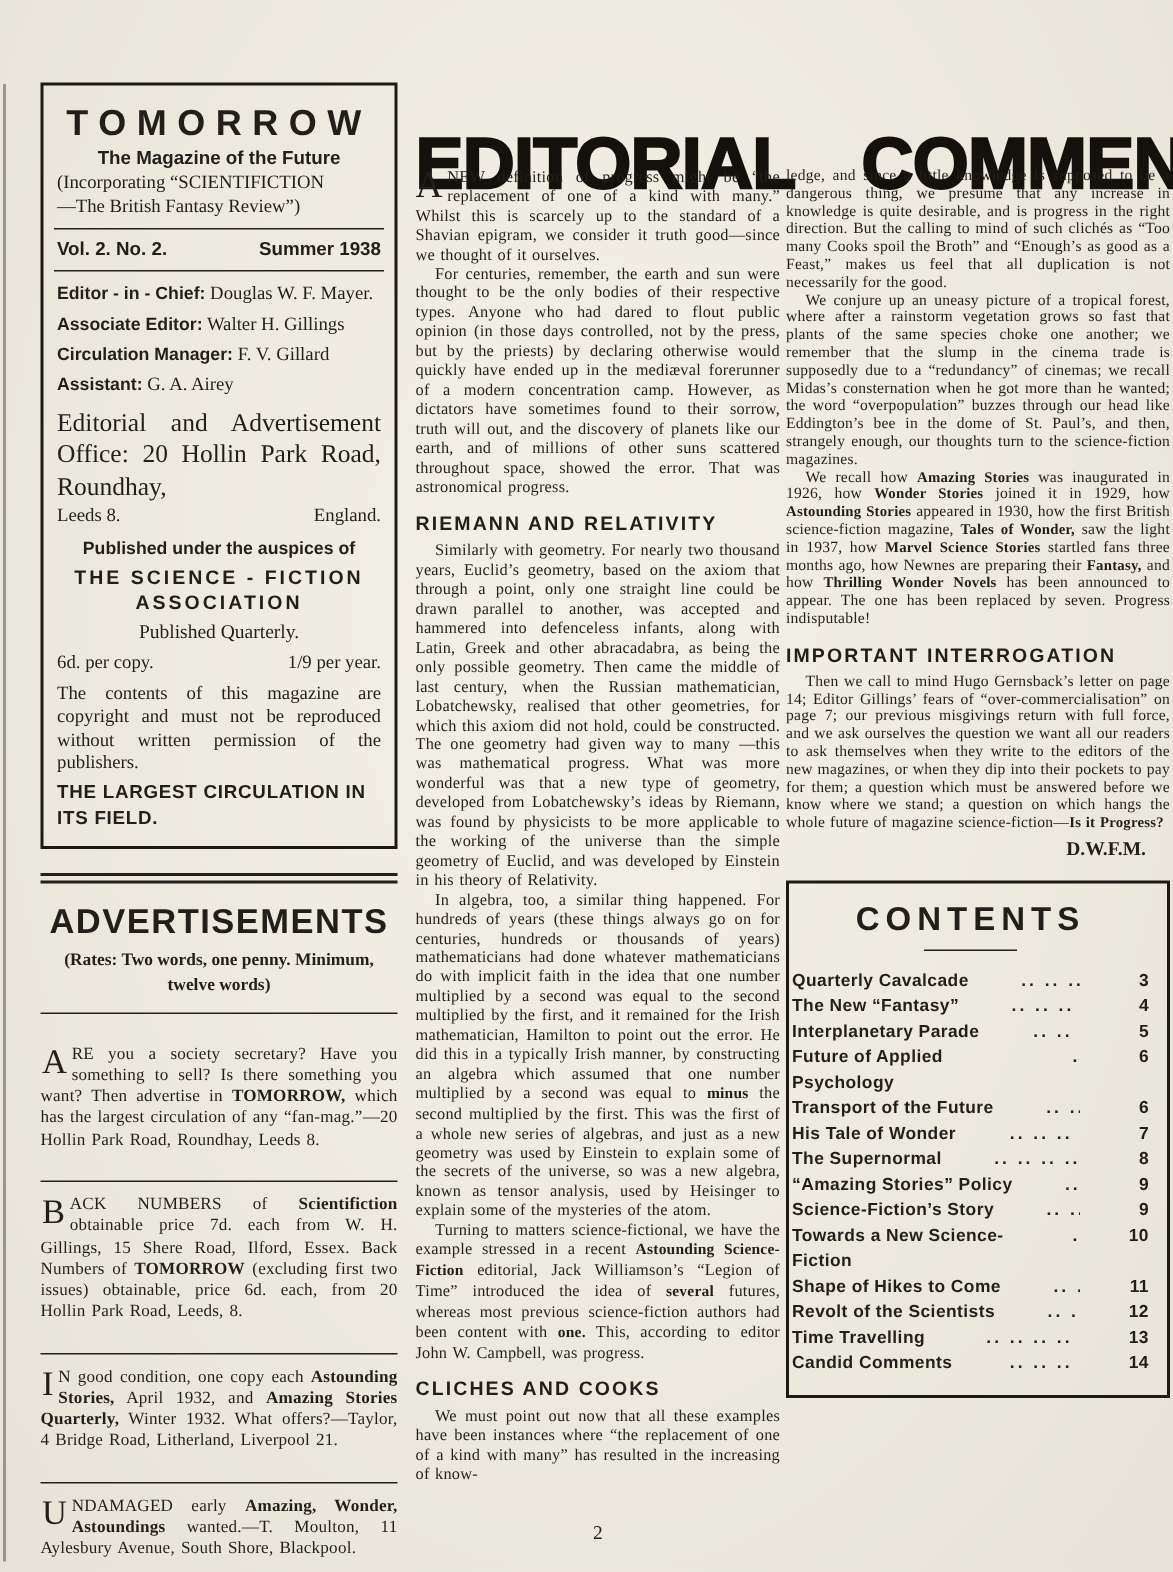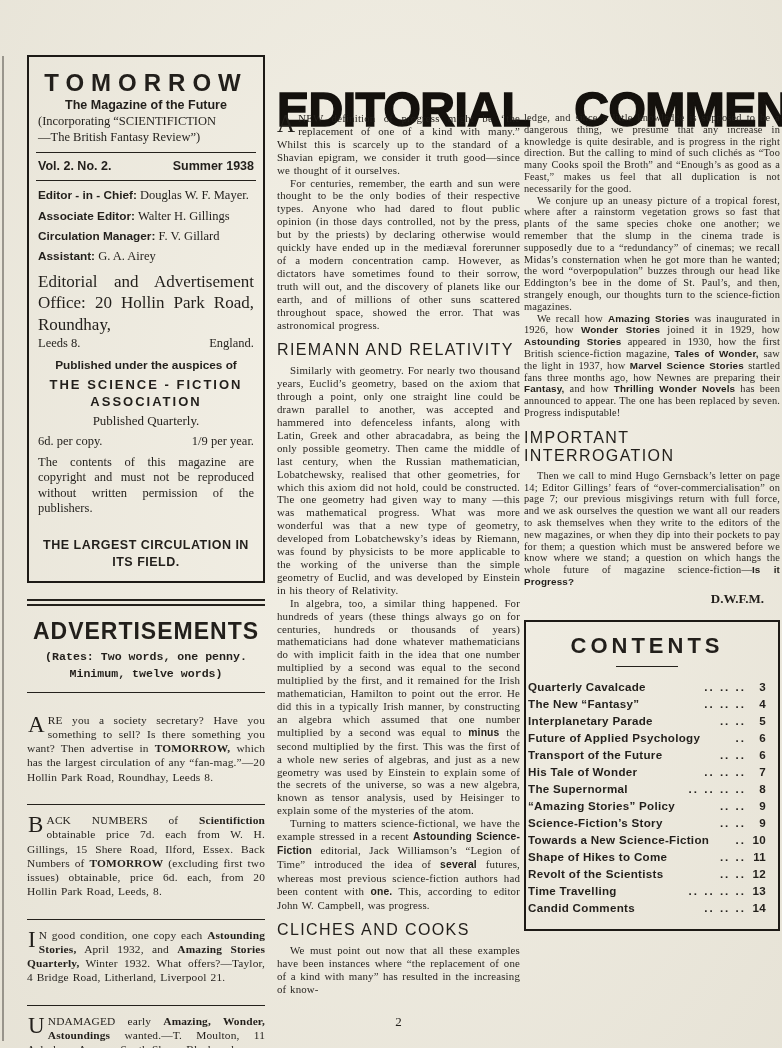--- a/index.html
+++ b/index.html
@@ -19,50 +19,50 @@
   .vol-row{font-family:"Liberation Sans",sans-serif;font-weight:bold;font-size:12.5px;}
   .staff-row{font-size:12.5px;line-height:1.3;margin-top:4px;padding-left:20px;text-indent:-20px;}
   .slabel{font-family:"Liberation Sans",sans-serif;font-weight:bold;font-size:11.8px;text-align:center;}
   .office{font-size:17px;line-height:1.28;margin-top:6px;text-align:justify;}
   .office-split{display:flex;justify-content:space-between;font-size:12.5px;}
   .auspices{font-family:"Liberation Sans",sans-serif;font-weight:bold;font-size:11.8px;text-align:center;margin-top:7px;}
   .assoc{font-family:"Liberation Sans",sans-serif;font-weight:bold;font-size:13px;letter-spacing:2px;text-align:center;margin-top:5px;line-height:1.3;white-space:pre-line;}
   .quarterly{font-size:13px;text-align:center;margin-top:2px;}
   .price-row{font-size:12.5px;margin-top:5px;}
   .copyright{font-size:12.5px;line-height:1.25;text-align:justify;margin-top:6px;}
-  .slogan{font-family:"Liberation Sans",sans-serif;font-weight:bold;font-size:12.5px;text-align:center;line-height:1.35;margin-top:20px;letter-spacing:.5px;}
+  .slogan{font-family:"Liberation Sans",sans-serif;font-weight:bold;font-size:12.5px;text-align:left;line-height:1.35;margin-top:3px;letter-spacing:.5px;}
   .double-rule{border-top:2px solid #24211c;border-bottom:2px solid #24211c;height:3px;margin:16px 0 12px;}
   .ads-head{font-family:"Liberation Sans",sans-serif;font-weight:bold;font-size:23px;text-align:center;letter-spacing:1px;margin-top:4px;}
-  .ads-rates{font-family:Liberation Mono, monospace;font-weight:bold;font-size:11.6px;text-align:center;line-height:1.45;margin:4px 0 10px;}
+  .ads-rates{font-family:Liberation Serif, serif;font-weight:bold;font-size:11.6px;text-align:center;line-height:1.45;margin:4px 0 10px;}
   .ads-list{border-top:1.6px solid #24211c;}
   .ad{padding:8px 0 9px;font-size:11.4px;line-height:14.2px;text-align:justify;letter-spacing:.15px;word-spacing:1px;}
   .ad + .ad{border-top:1.6px solid #24211c;}
   .ad .dropcap{float:left;font-size:23px;line-height:19px;padding:2px 3px 0 1px;}
 
   
   .ed-head{position:absolute;left:277px;top:50px;width:520px;font-family:"Liberation Sans",sans-serif;
            font-weight:bold;font-size:48px;letter-spacing:-.5px;word-spacing:32px;white-space:nowrap;
            color:#14110d;-webkit-text-stroke:1.6px #14110d;}
   .col{position:absolute;top:112px;}
   .col-2{left:277px;width:243px;height:900px;overflow:hidden;}
   .col-3{left:524px;width:256px;height:920px;overflow:hidden;}
   .body-p{margin:0;text-align:justify;font-size:10.9px;line-height:12.9px;letter-spacing:.15px;word-spacing:.8px;text-indent:13px;}
   .col-3 .body-p{font-size:10.4px;line-height:11.8px;word-spacing:.5px;}
   .body-p.has-drop,.body-p.noindent{text-indent:0;}
-  .body-p b{font-family:Liberation Sans, sans-serif;font-size:.95em;}
+  .body-p b{font-family:Liberation Serif, serif;font-size:.95em;}
   .body-p .dropcap{float:left;font-size:25px;line-height:21px;padding:1px 3px 0 0;}
-  .subhead{font-family:"Liberation Sans",sans-serif;font-weight:normal;font-size:16px;letter-spacing:1.4px;margin:10px 0 5px;}
+  .subhead{font-family:"Liberation Sans",sans-serif;font-weight:bold;font-size:13px;letter-spacing:1.4px;margin:10px 0 5px;}
   .signature{text-align:right;font-weight:bold;font-size:13px;padding-right:16px;margin-top:3px;font-family:"Liberation Serif",serif;}
   .page-num{position:absolute;left:277px;top:1014px;width:243px;text-align:center;font-size:13px;}
 
   
   .toc-box{border:2.5px solid #1d1a16;margin-top:13px;padding:11px 12px 13px 2px;}
   .toc-title{font-family:"Liberation Sans",sans-serif;font-weight:bold;font-size:22px;letter-spacing:4px;text-align:center;}
   .toc-rule{width:62px;border:none;border-top:1.6px solid #24211c;margin:7px auto 11px;}
-  .toc-row{display:flex;align-items:baseline;font-family:"Liberation Sans",sans-serif;font-weight:bold;font-size:11.6px;line-height:17px;letter-spacing:.3px;}
+  .toc-row{display:flex;align-items:baseline;font-family:"Liberation Sans",sans-serif;font-weight:bold;font-size:11.6px;line-height:17px;letter-spacing:.3px;gap:31px;}
   .toc-leader{flex:1;text-align:right;overflow:hidden;white-space:nowrap;padding:0 5px 0 4px;letter-spacing:2px;}
   .toc-page{min-width:15px;text-align:right;}
 </style>
 </head>
 <body>
 
 <div class="page">
   <div class="edge-line"></div>
 
   <aside class="left-col">

